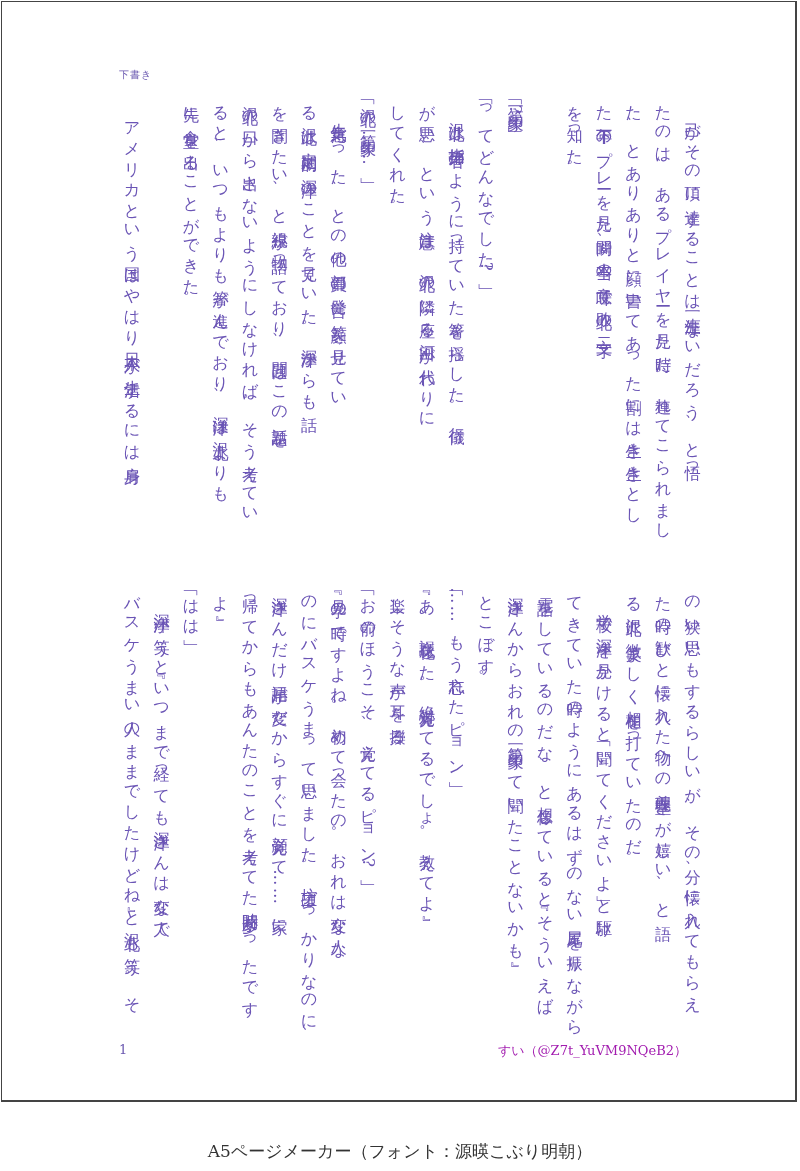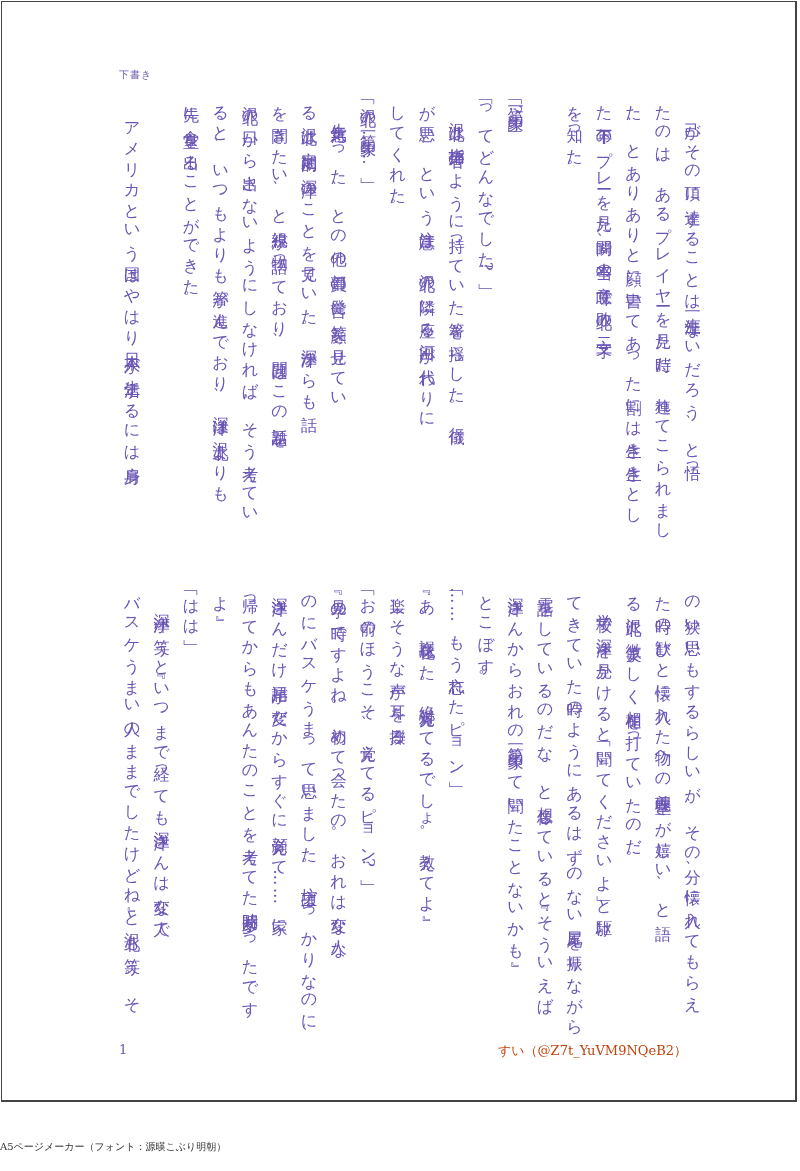--- a/index.html
+++ b/index.html
@@ -14,22 +14,22 @@
   }
   .block {
     position:absolute; writing-mode:vertical-rl; color:#6a54b5;
     font-size:16.2px; line-height:29.5px; letter-spacing:2.2px;
   }
   .block p { margin:0; padding:0; white-space:nowrap; }
   .block p.indent { text-indent:1em; }
   .block-top { right:88px; top:92px; height:460px; width:600px; }
   .block-bottom { right:88px; top:583px; height:460px; width:600px; }
   .page-number { position:absolute; left:117px; top:1040px; font-size:13px; color:#6a58b0; }
-  .author { position:absolute; left:496px; top:1040px; font-size:13px; color:#c2410c; }
-  .footer { position:absolute; left:0; top:1140px; width:800px; text-align:left; font-size:10px; color:#333; }
+  .author { position:absolute; left:496px; top:1040px; font-size:13px; color:#a21caf; }
+  .footer { position:absolute; left:0; top:1140px; width:800px; text-align:center; font-size:17px; color:#333; }
 </style>
 </head>
 <body>
 
 <div class="page">
   <div class="header-label">下書き</div>
 
   <div class="block block-top" id="upper">
       <p class="indent">己がその頂に達することは一生涯ないだろう、と悟っ</p>
       <p>たのは、あるプレイヤーを見た時だ。連れてこられまし</p>

